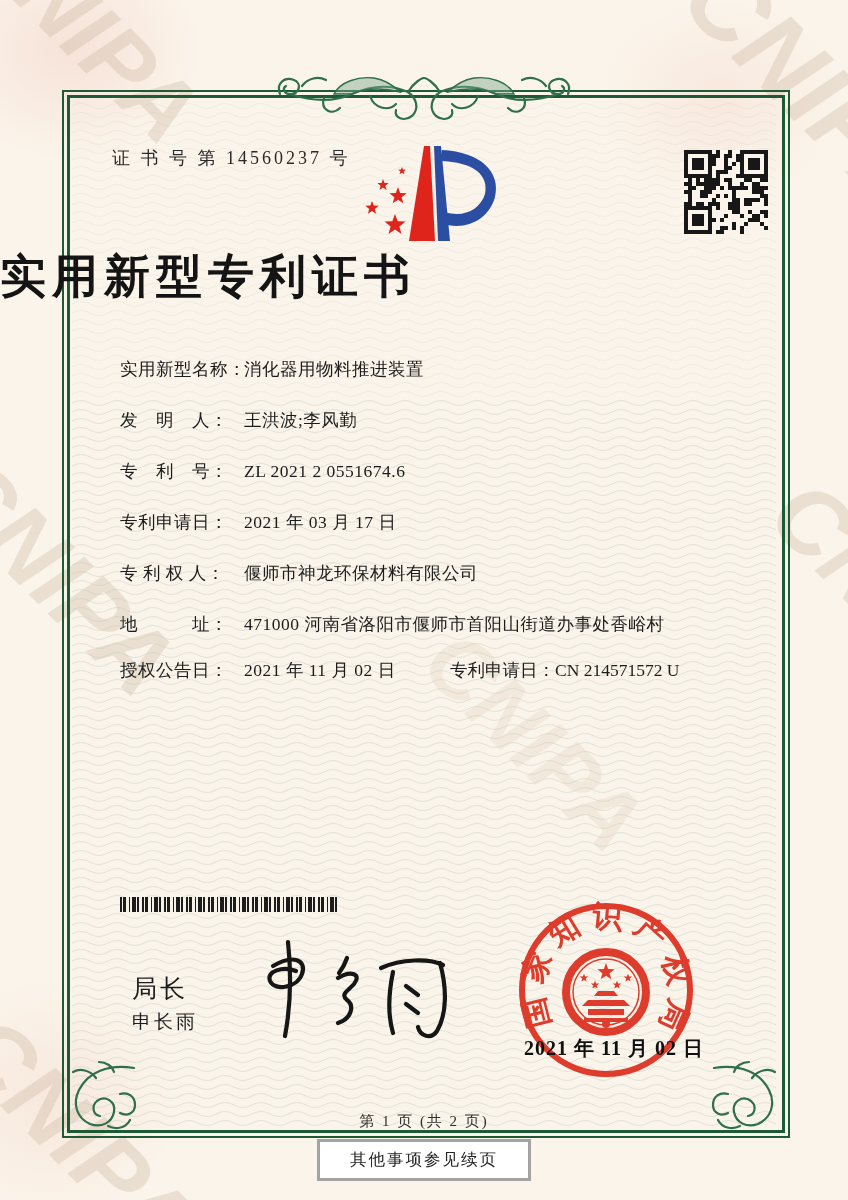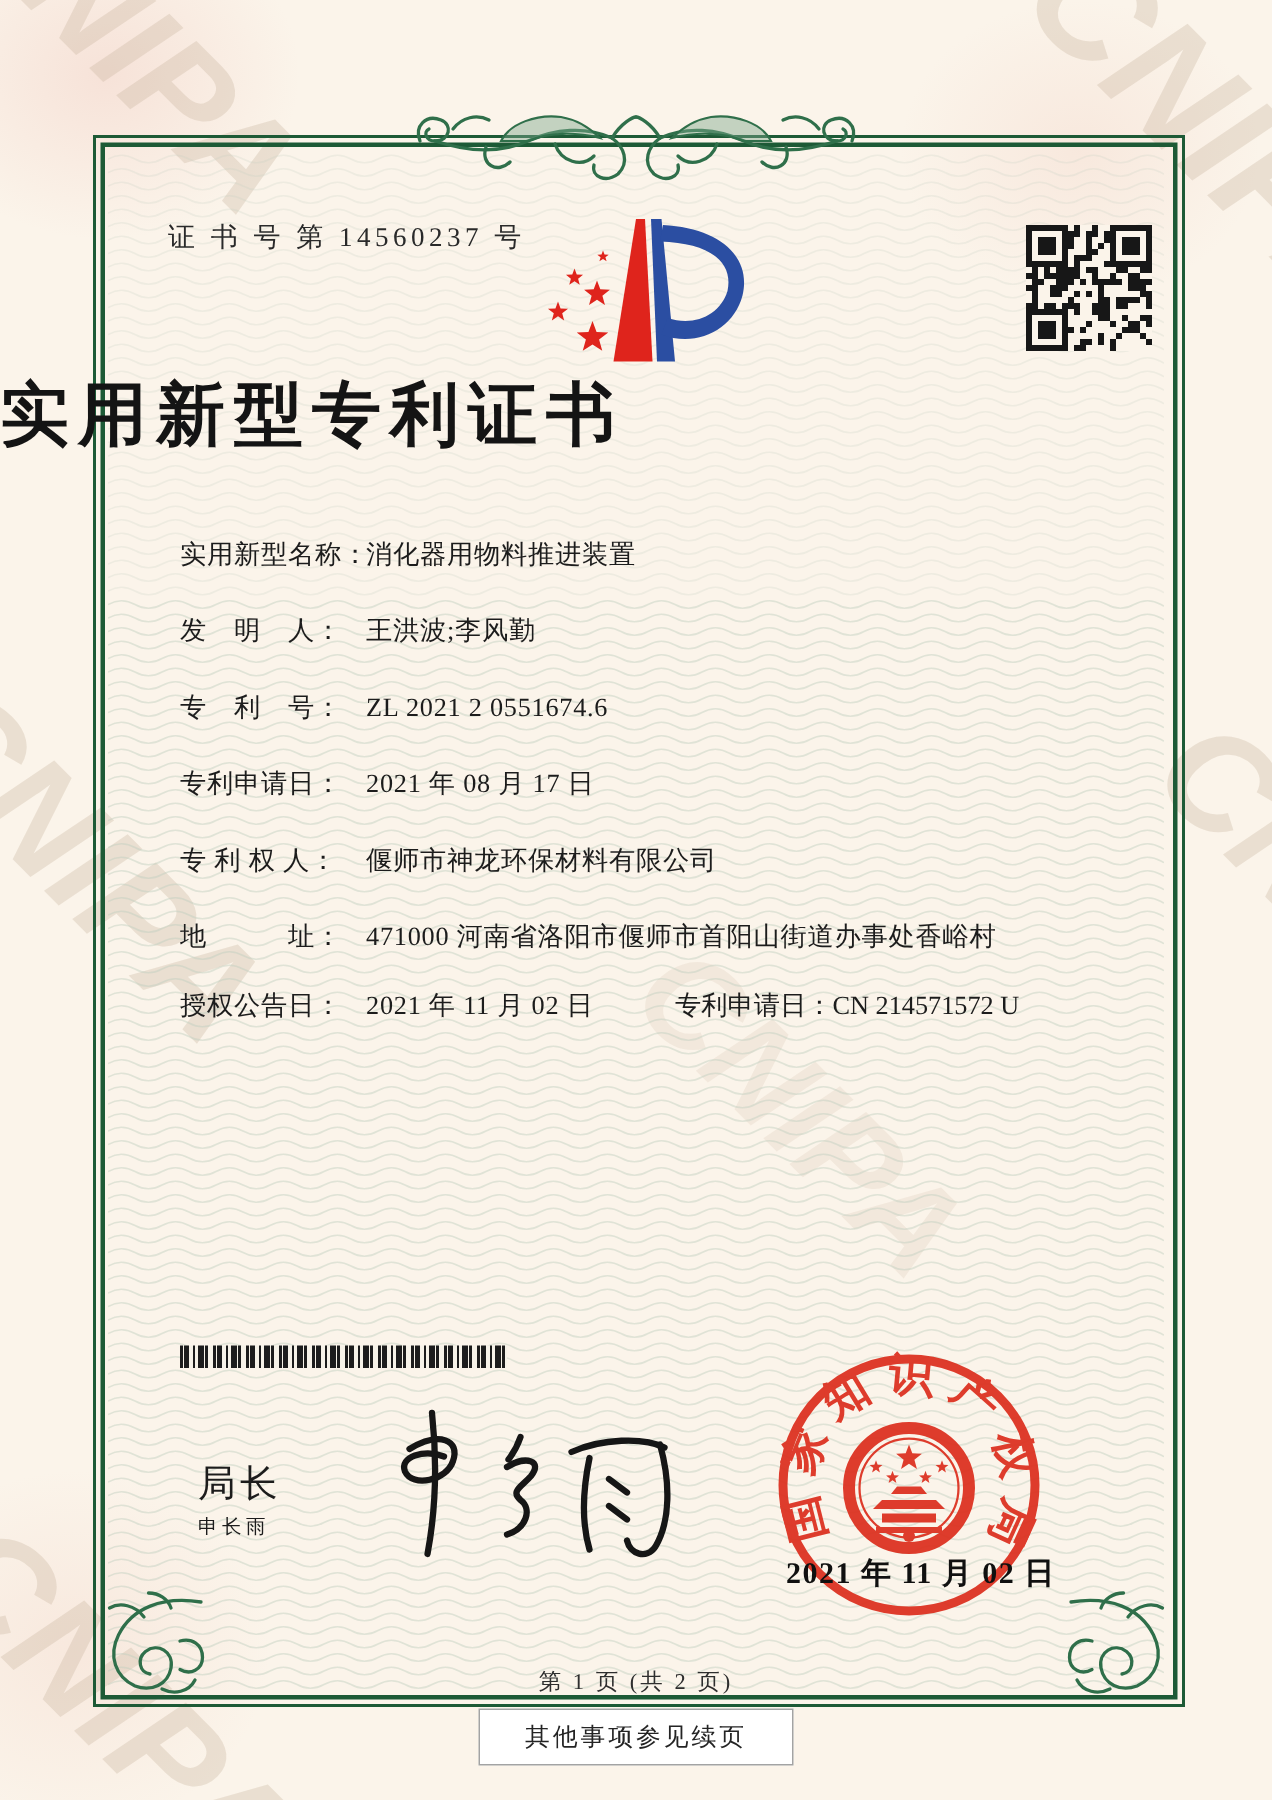--- a/index.html
+++ b/index.html
@@ -34,29 +34,29 @@
   .col2{position:absolute; left:330px; top:301px; white-space:nowrap;}
   .body-text{position:absolute; left:120px; top:698px; width:628px; z-index:4;
     font-size:16.5px; line-height:33px; text-align:justify; color:#1b1b1b;}
   .body-text p{margin:0; text-indent:2em;}
   .barcode{position:absolute; left:120px; top:897px; width:218px; height:15px; z-index:4;
     background:repeating-linear-gradient(90deg,
       #1c1c1c 0 2px, #f6f2e8 2px 3px, #1c1c1c 3px 6px, #f6f2e8 6px 9px,
       #1c1c1c 9px 10px, #f6f2e8 10px 12px, #1c1c1c 12px 16px, #f6f2e8 16px 17px,
       #1c1c1c 17px 19px, #f6f2e8 19px 22px);}
   .director-title{position:absolute; left:132px; top:972px; font-size:25px; letter-spacing:3px; z-index:4;}
-  .director-name{position:absolute; left:132px; top:1009px; font-size:13px; letter-spacing:3px; z-index:4;}
+  .director-name{position:absolute; left:132px; top:1009px; font-size:19px; letter-spacing:3px; z-index:4;}
   .autograph{position:absolute; left:243px; top:936px; z-index:4;}
   .seal{position:absolute; left:516px; top:898px; z-index:4; opacity:0.93;}
   .seal-date{position:absolute; left:524px; top:1035px; z-index:5; font-size:20px;
     font-weight:700; letter-spacing:1px; color:#101010; white-space:nowrap;}
   .page-num{position:absolute; left:0; right:0; top:1112px; text-align:center;
     font-size:15px; letter-spacing:2px; z-index:4; color:#2e2e2e;}
   .note{position:absolute; left:50%; transform:translateX(-50%); top:1139px; z-index:4;
-    background:#ffffff; border:1px solid #a3a3a3; padding:7px 30px;
+    background:#ffffff; border:3px solid #a3a3a3; padding:7px 30px;
     font-size:16.5px; letter-spacing:2px; color:#242424; white-space:nowrap;}
 </style>
 </head>
 <body>
 
 <div class="page">
 
   <div class="blob" style="left:-60px;top:-60px;width:260px;height:220px;background:radial-gradient(closest-side,rgba(235,180,170,0.28),rgba(235,180,170,0));"></div>
   <div class="blob" style="left:600px;top:0px;width:240px;height:200px;background:radial-gradient(closest-side,rgba(235,185,170,0.20),rgba(235,185,170,0));"></div>
   <div class="blob" style="left:-80px;top:980px;width:260px;height:240px;background:radial-gradient(closest-side,rgba(235,185,170,0.20),rgba(235,185,170,0));"></div>
@@ -378,21 +378,21 @@
       <rect x="4" y="60" width="20" height="20" fill="#fbf4ea"></rect>
       <rect x="8" y="64" width="12" height="12" fill="#171717"></rect>
     </svg>
 
   <div class="title">实用新型专利证书</div>
 
   <div class="fields">
     <div class="frow" style="top:0px"><span class="flabel">实用新型名称：</span><span>消化器用物料推进装置</span></div>
     <div class="frow" style="top:51px"><span class="flabel">发　明　人：</span><span>王洪波;李风勤</span></div>
     <div class="frow" style="top:102px"><span class="flabel">专　利　号：</span><span>ZL 2021 2 0551674.6</span></div>
-    <div class="frow" style="top:153px"><span class="flabel">专利申请日：</span><span>2021 年 08 月 17 日</span></div>
+    <div class="frow" style="top:153px"><span class="flabel">专利申请日：</span><span>2021 年 03 月 17 日</span></div>
     <div class="frow" style="top:204px"><span class="flabel">专 利 权 人：</span><span>偃师市神龙环保材料有限公司</span></div>
     <div class="frow" style="top:255px"><span class="flabel">地　　　址：</span><span>471000 河南省洛阳市偃师市首阳山街道办事处香峪村</span></div>
     <div class="frow" style="top:301px"><span class="flabel">授权公告日：</span><span>2021 年 11 月 02 日</span></div>
     <div class="col2"><span>专利申请日：</span><span>CN 214571572 U</span></div>
   </div>
 
 
   <div class="barcode"></div>
 
   <div class="director-title">局长</div>

